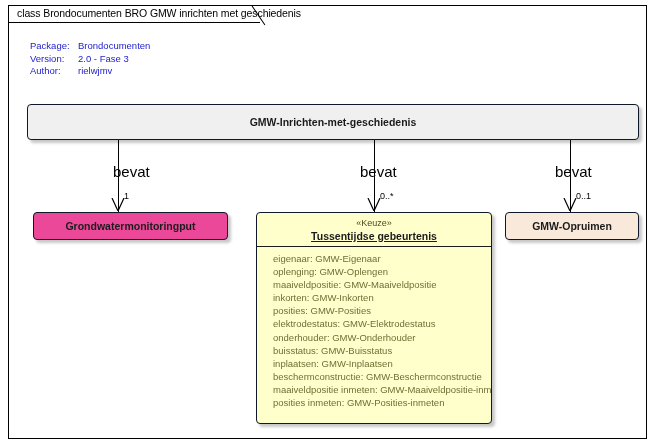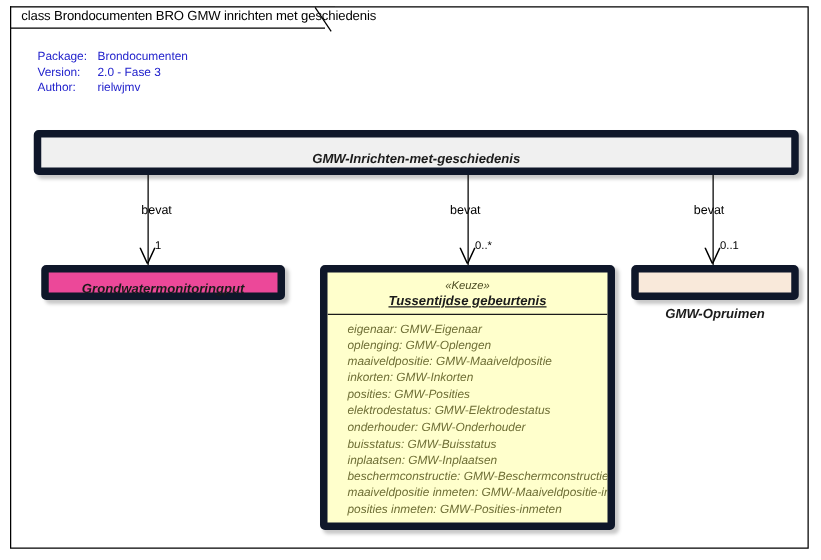--- a/index.html
+++ b/index.html
@@ -84,24 +84,23 @@
     white-space: nowrap;
     vertical-align: top;
     line-height: 12.5px;
   }
   #meta td.k { width: 48px; }
 
   
   .cls {
     position: absolute;
     box-sizing: border-box;
-    border: 6px solid #0f172a;
+    border: 1px solid #0f172a;
     border-radius: 4px;
     box-shadow: 3px 3px 3px rgba(0,0,0,0.22);
-    font-style: italic;
   }
   .cls-title {
     text-align: center;
     font-size: 10.5px;
     font-weight: bold;
     color: #1b1b1b;
     white-space: nowrap;
   }
 
   
@@ -127,21 +126,21 @@
   #class-grondwatermonitoringput .cls-title { line-height: 26px; }
 
   
   #class-gmw-opruimen {
     left: 505px;
     top: 212px;
     width: 134px;
     height: 28px;
     background: #f9e9da;
   }
-  #class-gmw-opruimen .cls-title { line-height: 26px; margin-top: 20px; }
+  #class-gmw-opruimen .cls-title { line-height: 26px; }
 
   
   #class-tussentijdse {
     left: 256px;
     top: 212px;
     width: 236px;
     height: 212px;
     background: #ffffcc;
     overflow: hidden;
   }
@@ -179,21 +178,21 @@
   }
 
   
   .conn-line {
     position: absolute;
     width: 1px;
     background: #000000;
   }
   .conn-label {
     position: absolute;
-    font-size: 10px;
+    font-size: 15px;
     color: #000000;
     white-space: nowrap;
   }
   .conn-mult {
     position: absolute;
     font-size: 9px;
     color: #000000;
     white-space: nowrap;
   }
   .arrow-head {

